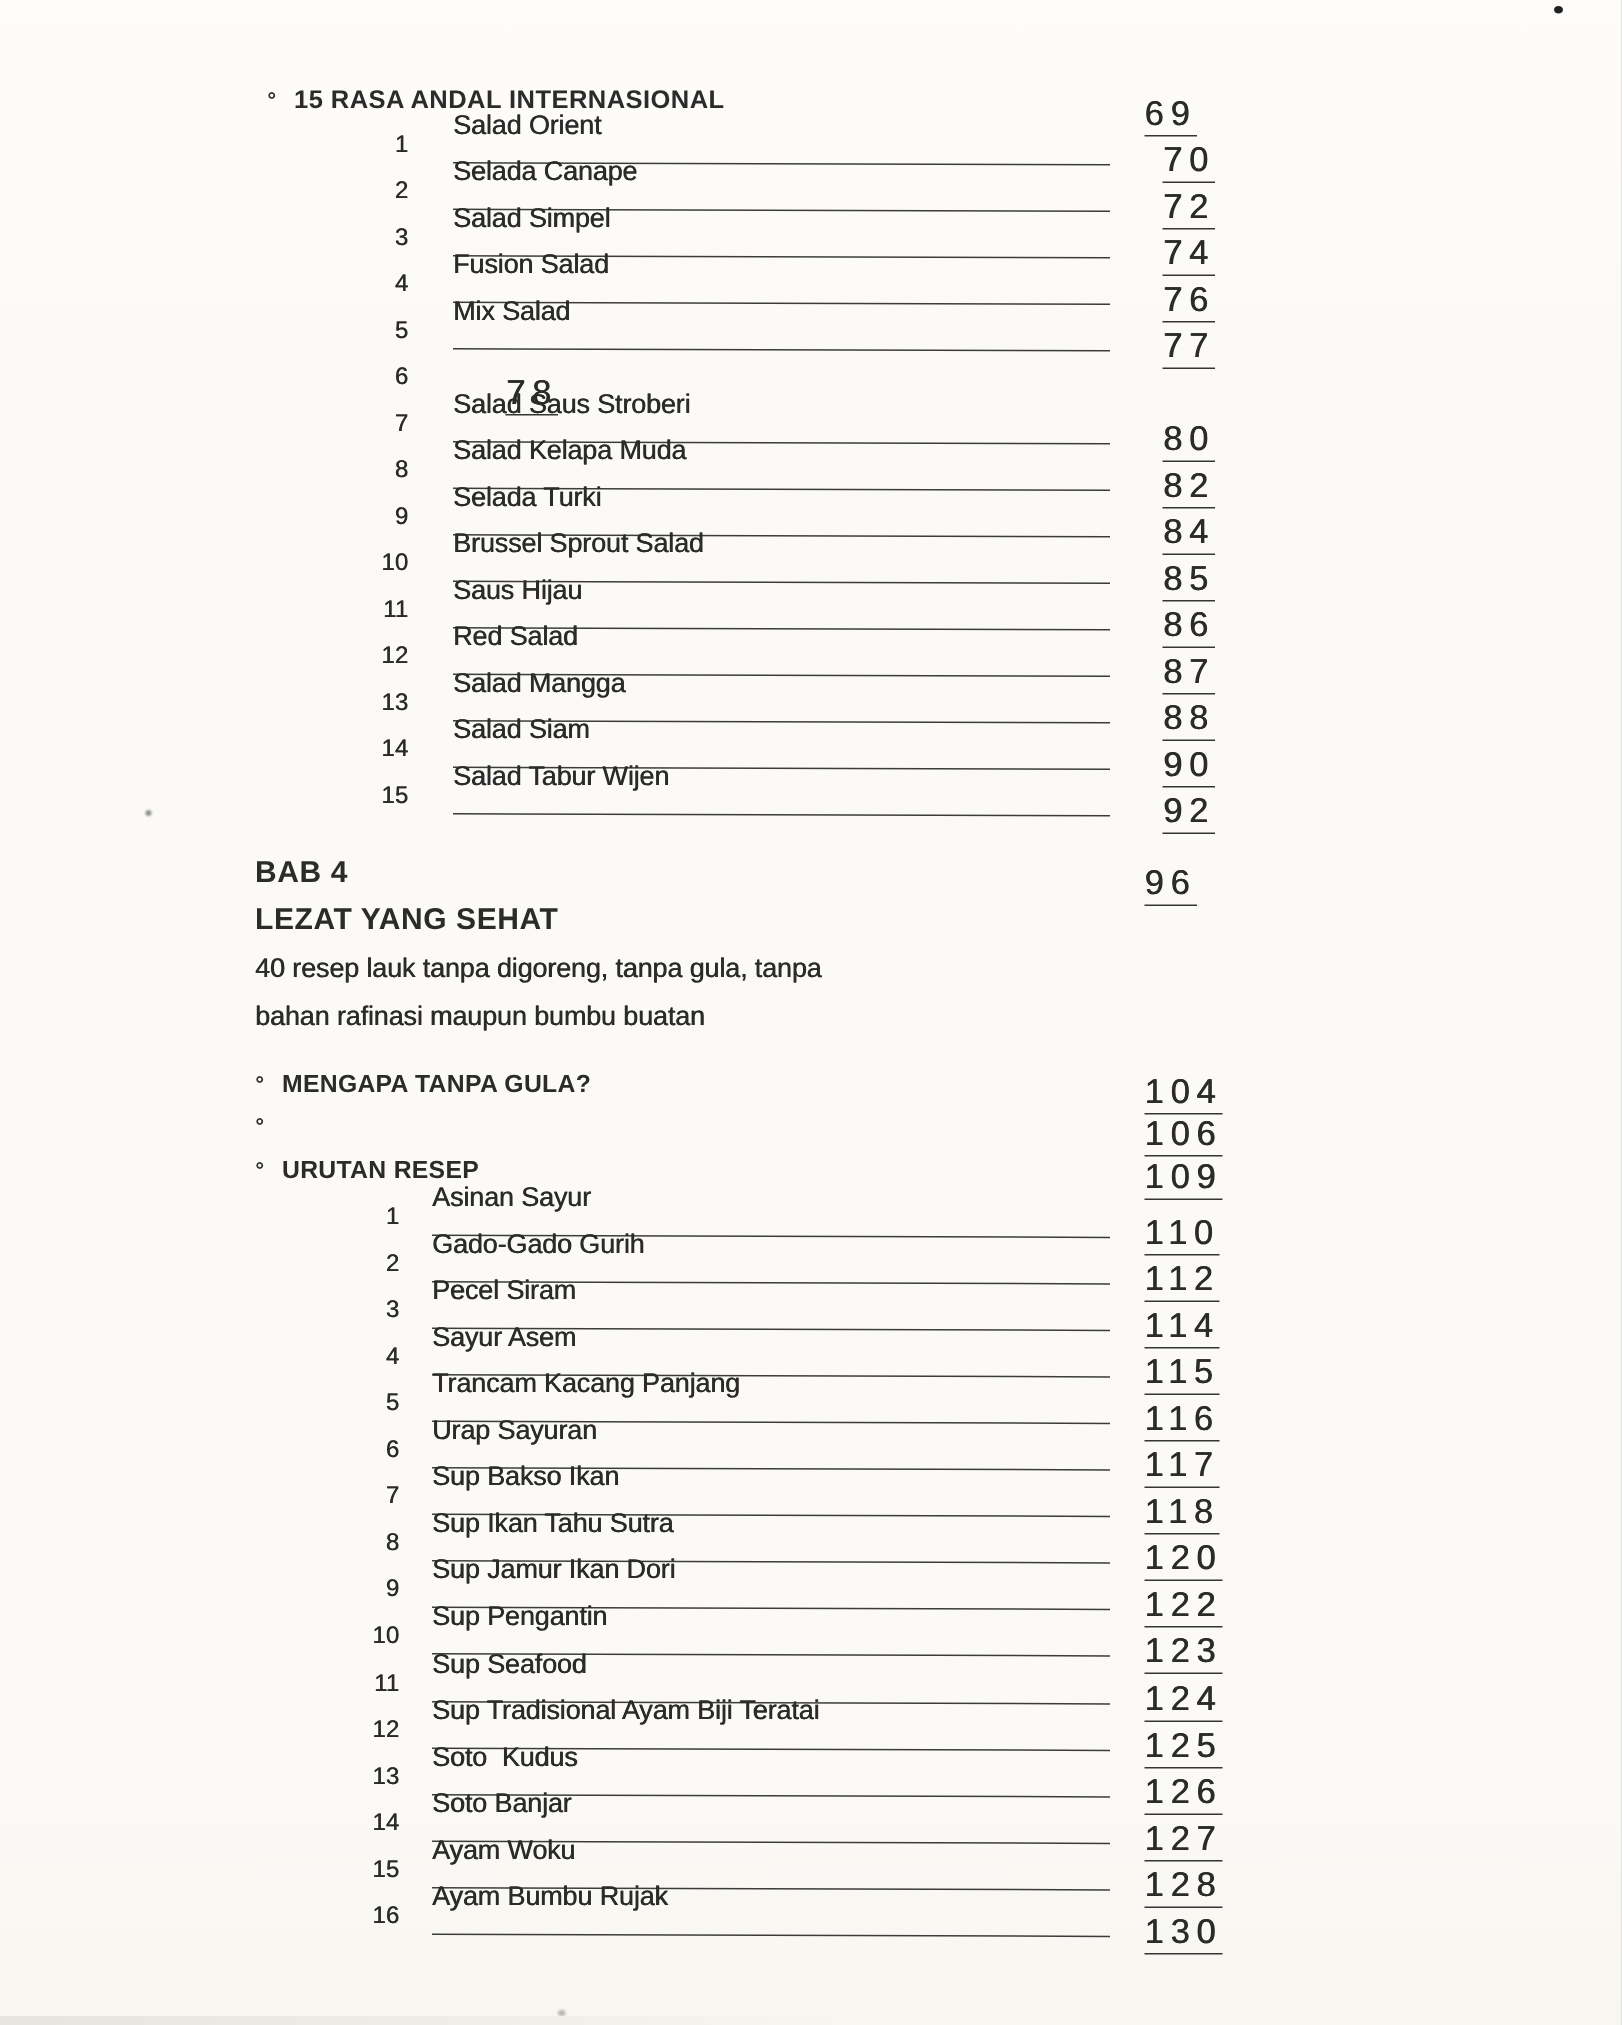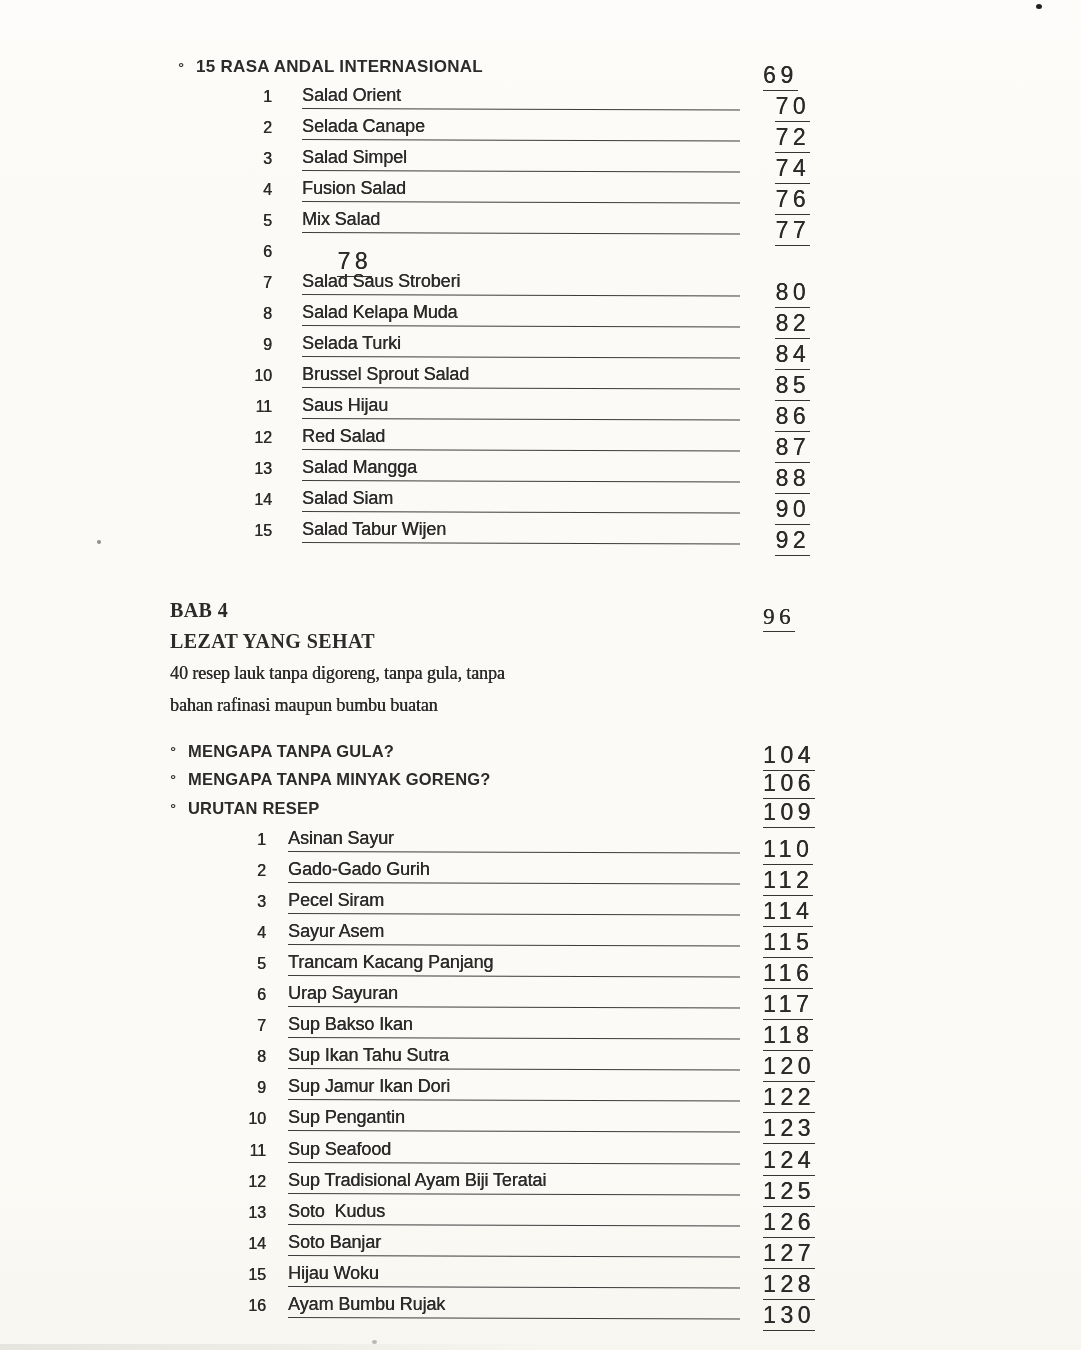--- a/index.html
+++ b/index.html
@@ -74,26 +74,26 @@
   .title-leader{
     flex:1; position:relative;
     display:flex; align-items:flex-end;
   }
   .title-leader::after{
     content:""; position:absolute; left:0; right:0; bottom:0;
     border-bottom:1.6px solid #3c3c3c;
     transform:rotate(0.18deg); transform-origin:left bottom;
   }
   .title{
-    font-size:18px; padding-bottom:3px; white-space:pre;
+    font-size:18px; padding-bottom:15px; white-space:pre;
     letter-spacing:-0.1px;
   }
 
   
-  .chapter{ margin-top:52px;font-family:Liberation Serif, serif; }
+  .chapter{ margin-top:24px; }
   .bab-row{ height:31px; }
   .bab{
     font-size:20px; font-weight:700; letter-spacing:0.4px;
     line-height:31px; white-space:pre;
   }
   .subtitle{
     font-size:18px; font-weight:400; line-height:32px; white-space:pre;
     letter-spacing:-0.1px;
   }
 
@@ -265,21 +265,20 @@
 
         <div class="hdr-row sub-hdr">
           <span class="bullet semi">°</span>
           <span class="hdr-title2">MENGAPA TANPA GULA?</span>
           <span class="spacer"></span>
           <span class="pagecol off8"><span class="pagenum semi">104</span></span>
         </div>
 
         <div class="hdr-row sub-hdr">
           <span class="bullet semi">°</span>
-          <span class="hdr-title2">MENGAPA TANPA MINYAK GORENG?</span>
           <span class="spacer"></span>
           <span class="pagecol off8"><span class="pagenum semi">106</span></span>
         </div>
 
         <div class="hdr-row sub-hdr">
           <span class="bullet semi">°</span>
           <span class="hdr-title2">URUTAN RESEP</span>
           <span class="spacer"></span>
           <span class="pagecol off8"><span class="pagenum semi">109</span></span>
         </div>
@@ -395,21 +394,21 @@
           <span class="num semi">14</span>
           <span class="title-leader">
             <span class="title semi">Soto Banjar</span>
           </span>
           <span class="pagecol off13"><span class="pagenum semi">127</span></span>
         </div>
 
         <div class="entry">
           <span class="num semi">15</span>
           <span class="title-leader">
-            <span class="title semi">Hijau Woku</span>
+            <span class="title semi">Ayam Woku</span>
           </span>
           <span class="pagecol off13"><span class="pagenum semi">128</span></span>
         </div>
 
         <div class="entry">
           <span class="num semi">16</span>
           <span class="title-leader">
             <span class="title semi">Ayam Bumbu Rujak</span>
           </span>
           <span class="pagecol off13"><span class="pagenum semi">130</span></span>

